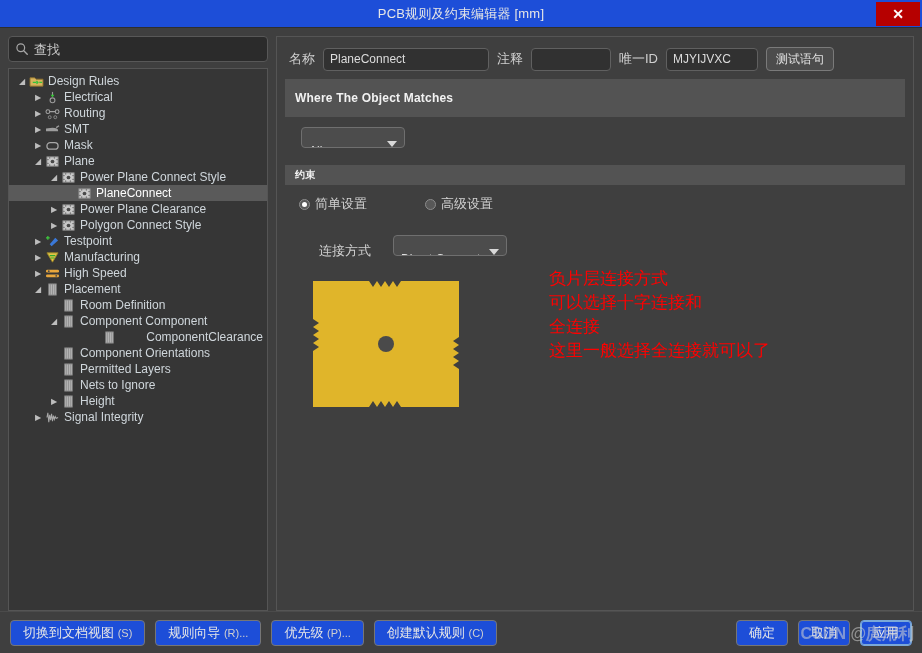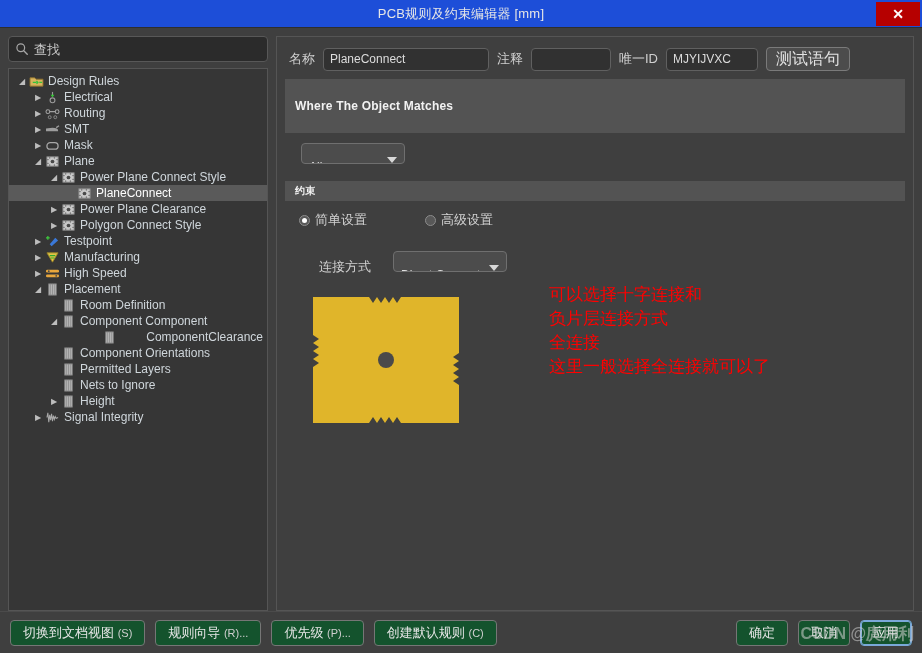--- a/index.html
+++ b/index.html
@@ -160,34 +160,34 @@
     outline: none;
   }
   .finput.name { width: 166px; }
   .finput.note { width: 80px; }
   .finput.uid  { width: 92px; }
   .btn {
     background: #4c4c4c;
     border: 1px solid #7a7a7a;
     border-radius: 4px;
     color: #e2e2e2;
-    font-size: 16px;
+    font-size: 12px;
     font-family: inherit;
     height: 24px;
     padding: 0 9px;
     cursor: pointer;
     white-space: nowrap;
   }
 
   .section-header {
     background: #535353;
     color: #f2f2f2;
     font-size: 12px;
     font-weight: bold;
-    padding: 20px 10px;
+    padding: 12px 10px;
     margin: 0 8px;
     letter-spacing: .2px;
   }
   .section-header.big { font-size: 10px; padding: 3px 10px; }
 
   .match-row { padding: 10px 0 6px 24px; }
   .select {
     appearance: none; -webkit-appearance: none;
     background: #4c4c4c;
     border: 1px solid #6f6f6f;
@@ -269,21 +269,21 @@
   
   .footer {
     flex: 0 0 42px;
     display: flex; align-items: center;
     padding: 0 10px;
     gap: 10px;
     background: #3f3f3f;
     border-top: 1px solid #4b4b4b;
   }
   .fbtn {
-    background: #14532d;
+    background: #1d4ed8;
     border: 1px solid #767676;
     border-radius: 4px;
     color: #e6e6e6;
     font-size: 13px;
     font-family: inherit;
     height: 26px;
     padding: 0 12px;
     cursor: pointer;
     white-space: nowrap;
   }
@@ -613,22 +613,22 @@
                    L148,58 L142,62 L148,66 L142,70 L148,74 L142,78 L148,82 L142,86 L148,90
                    L148,128
                    L90,128 L86,122 L82,128 L78,122 L74,128 L70,122 L66,128 L62,122 L58,128
                    L2,128
                    L2,72 L8,68 L2,64 L8,60 L2,56 L8,52 L2,48 L8,44 L2,40
                    Z" fill="#e0b52a"></path>
           <circle cx="75" cy="65" r="8" fill="#4a4a4a"></circle>
         </svg>
 
         <div class="annot">
+          <div>负片层连接方式</div>
           <div>可以选择十字连接和</div>
-          <div>负片层连接方式</div>
           <div>全连接</div>
           <div>这里一般选择全连接就可以了</div>
         </div>
 
       </div>
     </div>
   </div>
 
   <div class="footer">
     <div id="footer-left" style="display:flex;gap:10px;">

